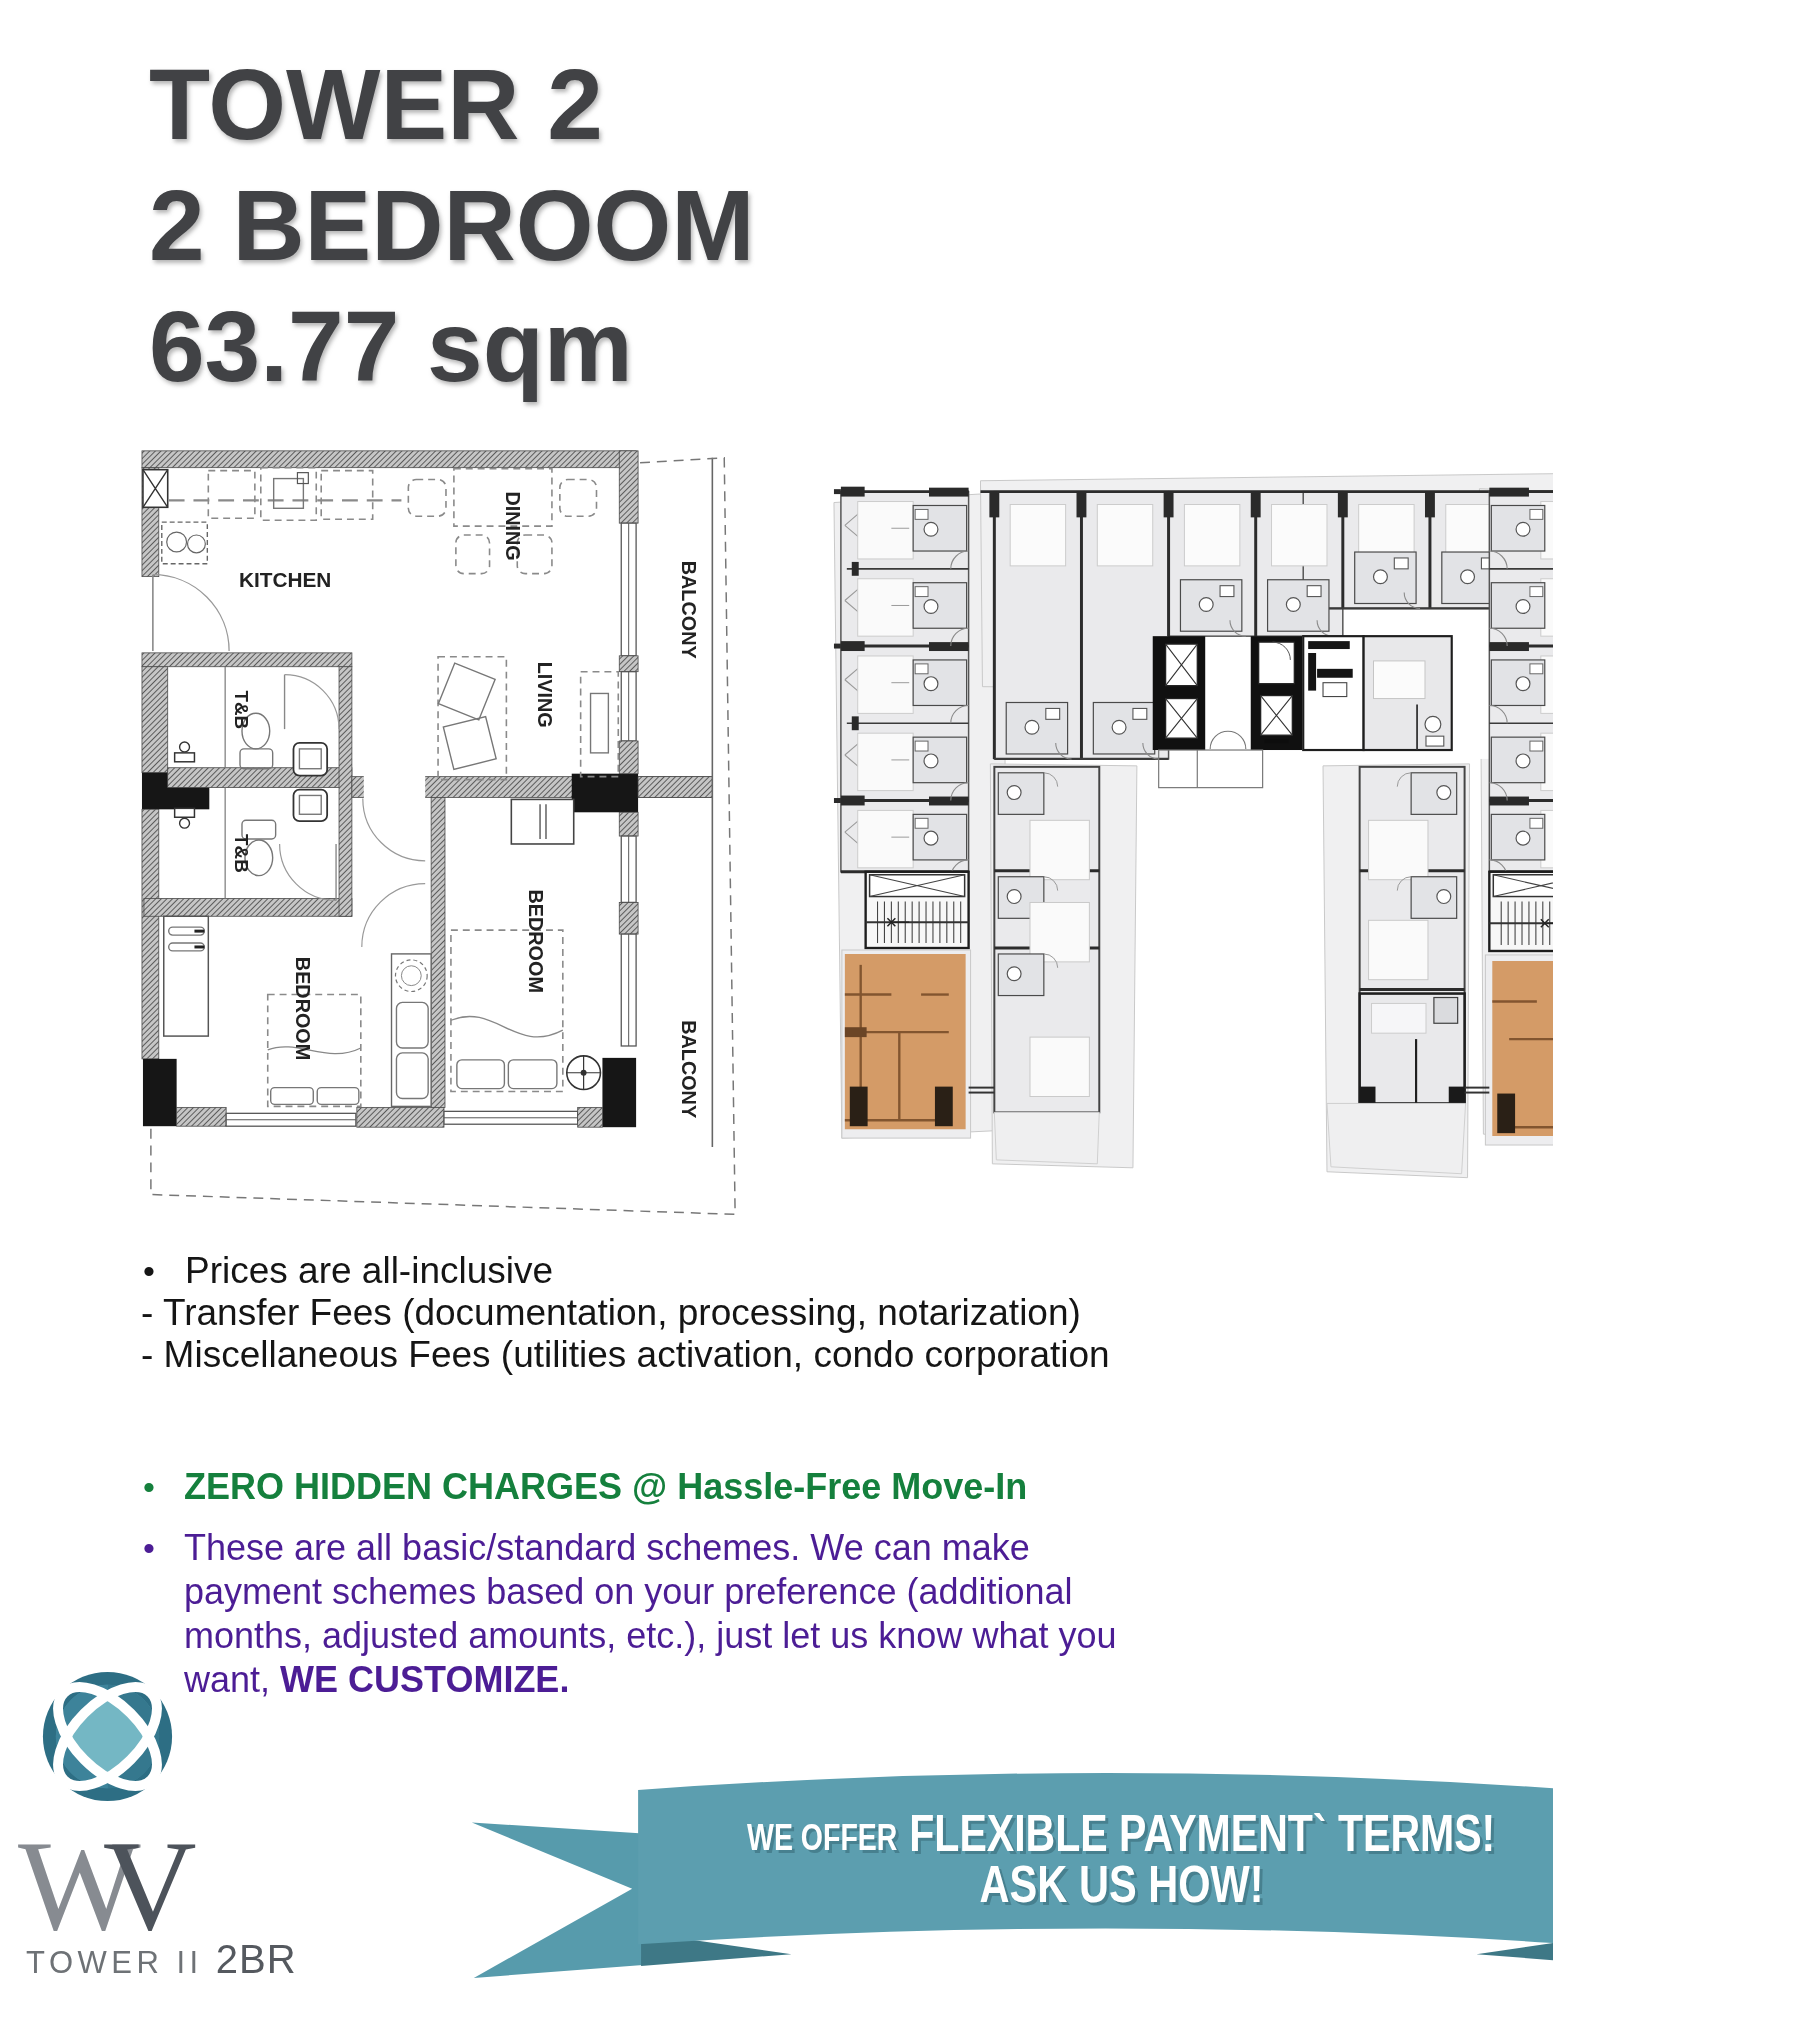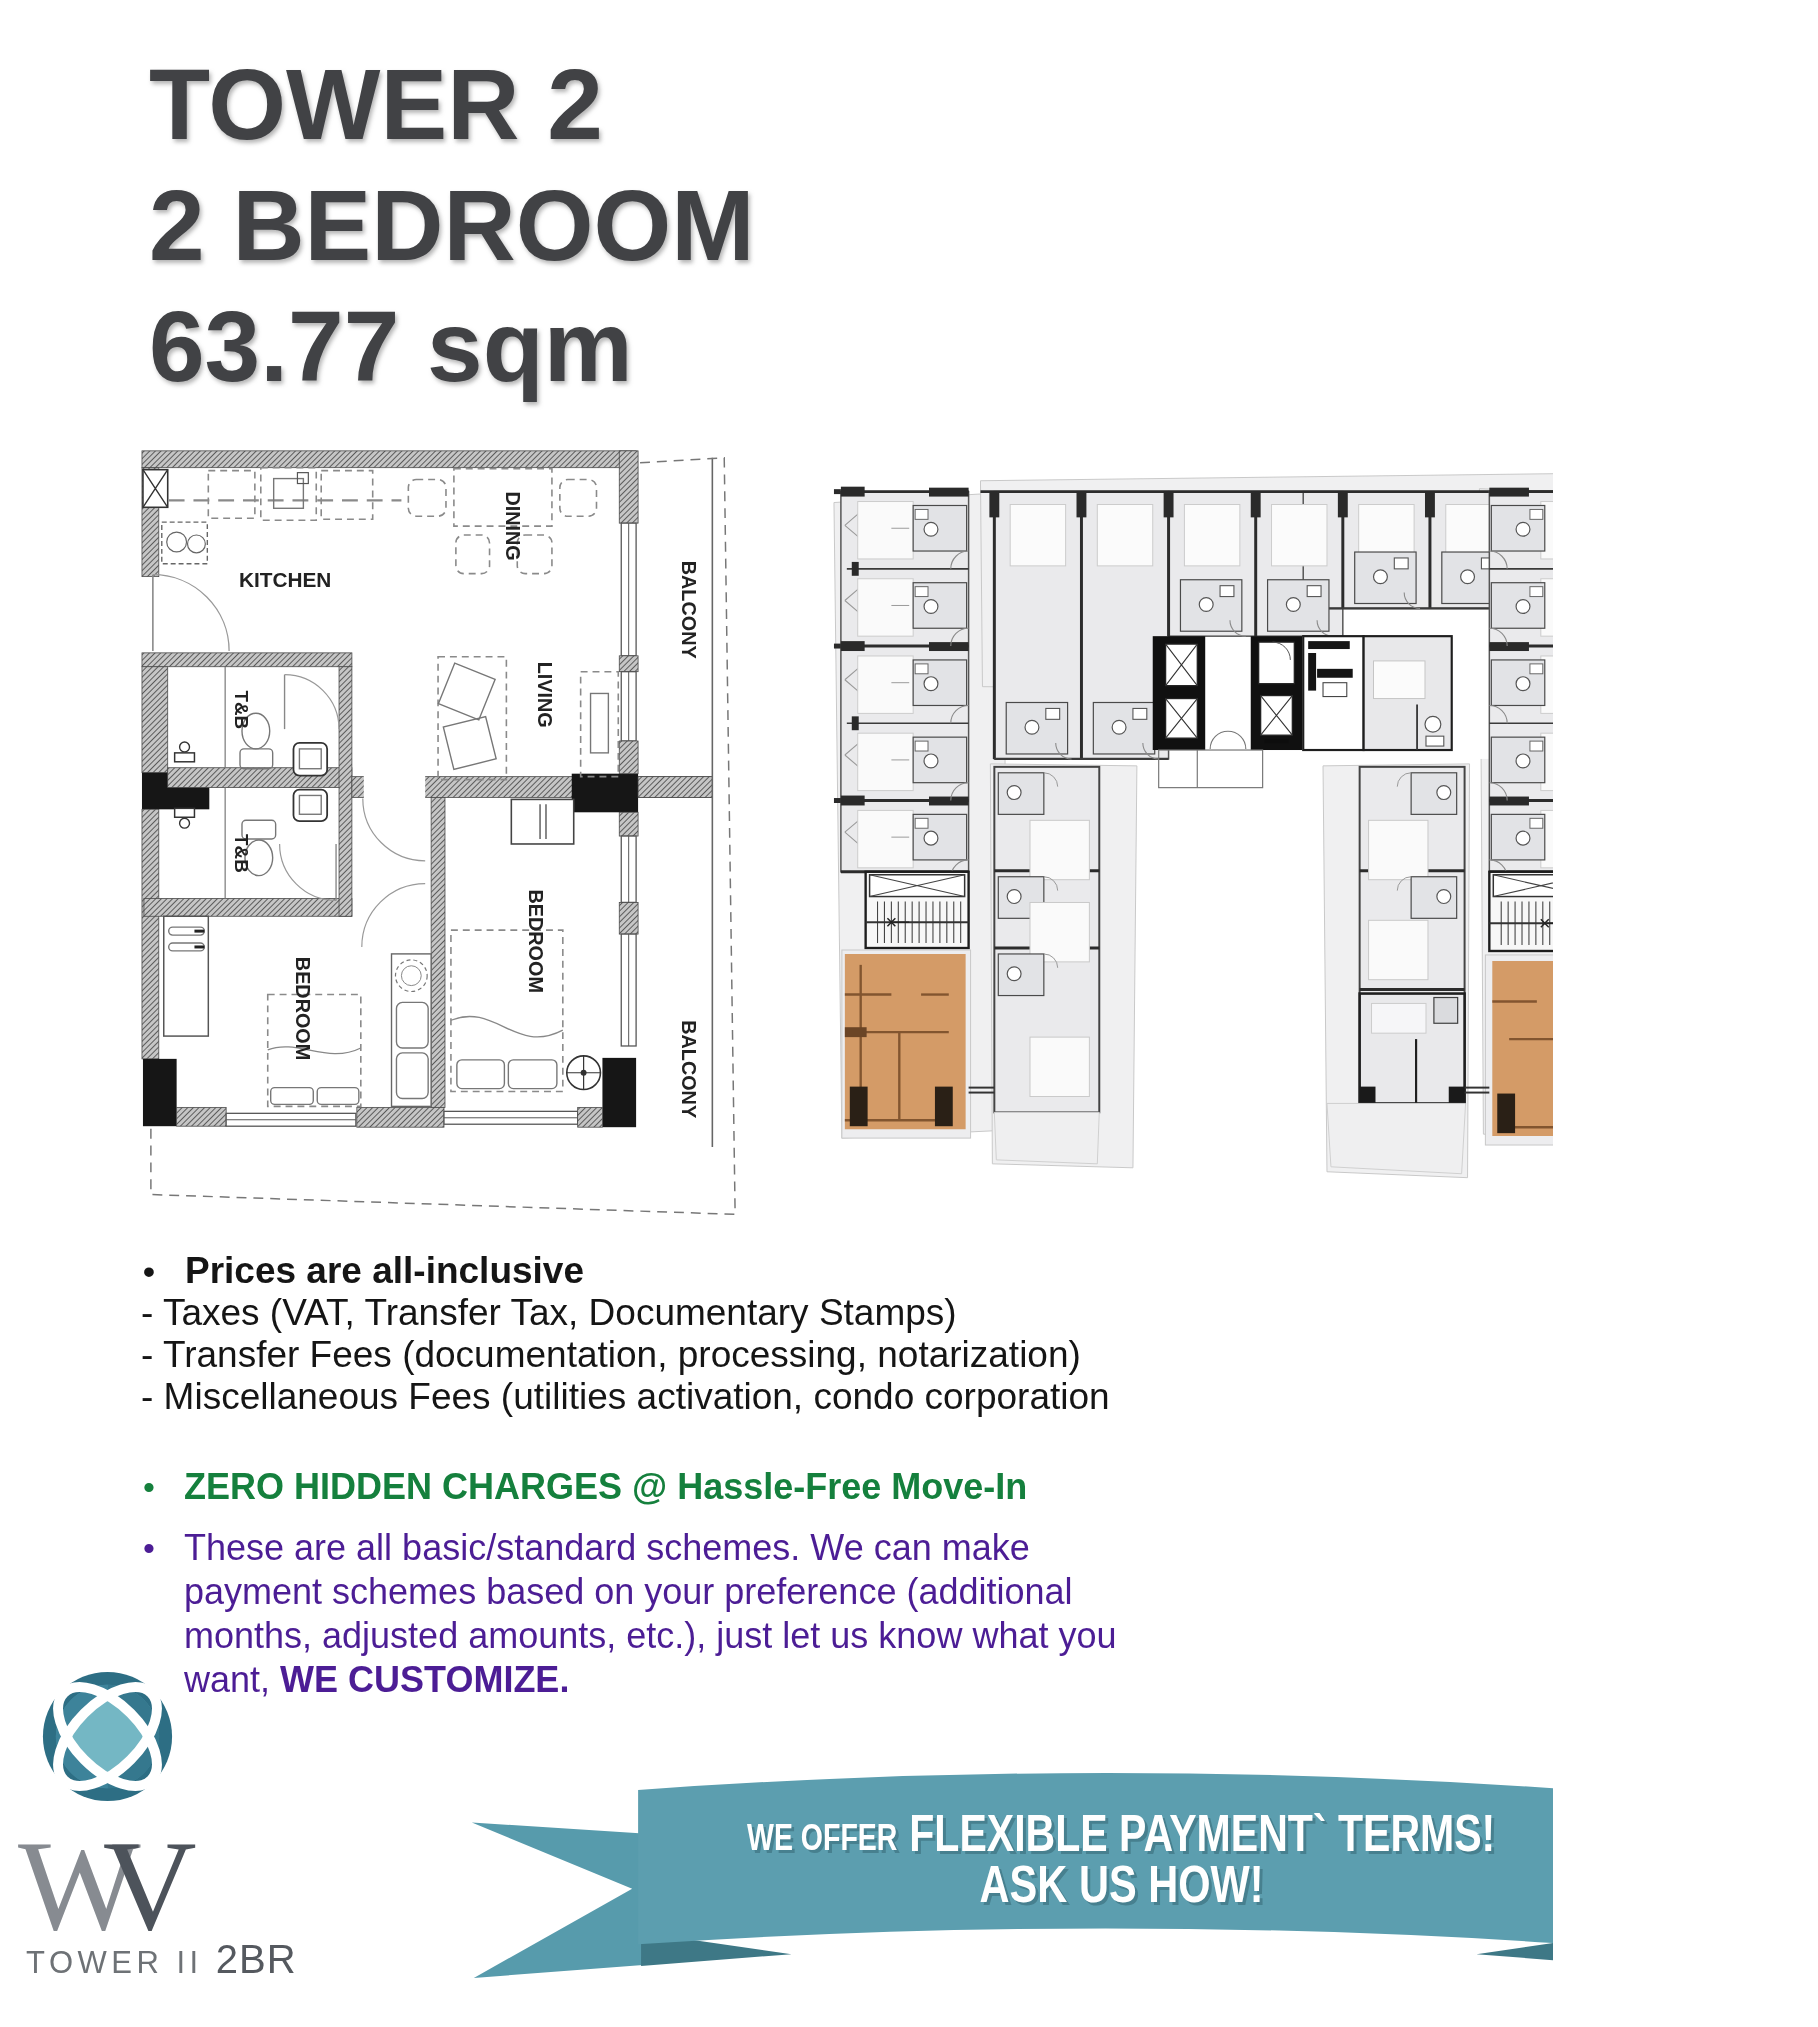--- a/index.html
+++ b/index.html
@@ -695,22 +695,21 @@
 
 <g>
         <line x1="978" y1="1099" x2="1004" y2="1099" stroke="#333" stroke-width="2"></line>
         <line x1="978" y1="1104" x2="1004" y2="1104" stroke="#333" stroke-width="2"></line>
         <line x1="1479" y1="1099" x2="1504" y2="1099" stroke="#333" stroke-width="2"></line>
         <line x1="1479" y1="1104" x2="1504" y2="1104" stroke="#333" stroke-width="2"></line>
       </g>
 </svg>
 
 <div class="abs" style="left:141px;top:1250px;font-size:37px;line-height:42px;color:#151515;white-space:nowrap">
-<div style="font-weight:bold"><span style="display:inline-block;width:44px;text-indent:2px;font-size:34px">•</span>Prices are all-inclusive</div>
-<div>- Taxes (VAT, Transfer Tax, Documentary Stamps)</div>
+<div style="font-weight:normal"><span style="display:inline-block;width:44px;text-indent:2px;font-size:34px">•</span>Prices are all-inclusive</div>
 <div>- Transfer Fees (documentation, processing, notarization)</div>
 <div>- Miscellaneous Fees (utilities activation, condo corporation</div>
 </div>
 
 <div class="abs" style="left:141px;top:1466px;font-size:36px;color:#15803d;font-weight:bold;white-space:nowrap"><span style="display:inline-block;width:43px;font-weight:normal;text-indent:2px;font-size:34px">•</span>ZERO HIDDEN CHARGES @ Hassle-Free Move-In</div>
 
 <div class="abs" style="left:141px;top:1526px;font-size:36px;line-height:44px;color:#4c1d95;white-space:nowrap">
 <div><span style="display:inline-block;width:43px;text-indent:2px;font-size:34px">•</span>These are all basic/standard schemes. We can make</div>
 <div><span style="display:inline-block;width:43px"></span>payment schemes based on your preference (additional</div>
 <div><span style="display:inline-block;width:43px"></span>months, adjusted amounts, etc.), just let us know what you</div>

